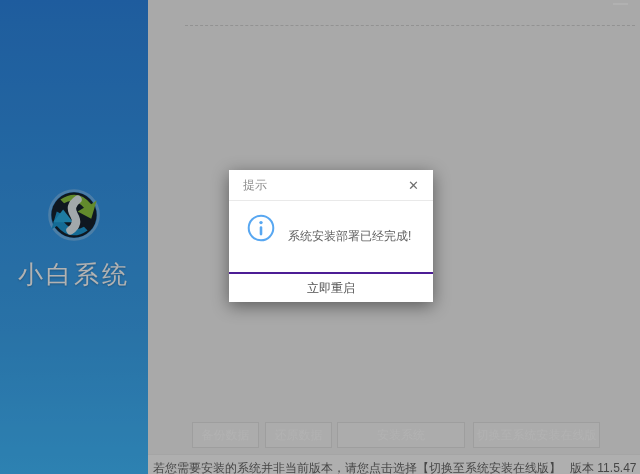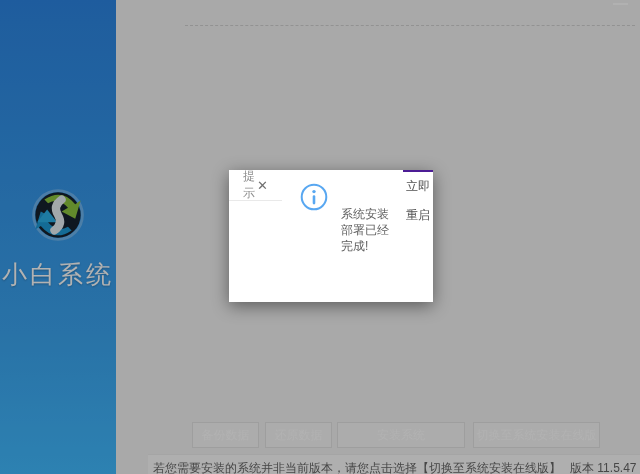--- a/index.html
+++ b/index.html
@@ -8,21 +8,21 @@
 
   .app {
     position: relative;
     width: 640px; height: 474px;
     background: #f2f2f2;
     overflow: hidden;
   }
 
   
   .sidebar {
-    position: absolute; left: 0; top: 0; bottom: 0; width: 116px;
+    position: absolute; left: 0; top: 0; bottom: 0; width: 148px;
     background: linear-gradient(180deg, #2c85e2 0%, #3ba4ef 70%, #41baff 100%);
     z-index: 1;
     text-align: right;
   }
   .brand-box {
     position: absolute; left: 0; right: 0; top: 186px;
     display: flex; flex-direction: column; align-items: center;
   }
   .logo { width: 58px; height: 58px; }
   .brand-name {
@@ -83,41 +83,41 @@
     z-index: 5;
   }
 
   
   .dialog {
     position: absolute; left: 229px; top: 170px;
     width: 204px; height: 132px;
     background: #ffffff;
     box-shadow: 0 4px 16px rgba(0,0,0,0.45);
     z-index: 10;
-    display: flex; flex-direction: row;
+    display: flex; flex-direction: column;
   }
   .dialog-header {
     height: 31px; flex: 0 0 31px;
     border-bottom: 1px solid #e9e9e9;
     display: flex; align-items: center;
     padding: 0 12px 0 14px;
   }
   .dialog-title { font-size: 12px; color: #8c8c8c; flex: 1; }
   .dialog-close {
     font-size: 13px; color: #6f6f6f; cursor: pointer;
     line-height: 1; padding: 2px;
   }
   .dialog-body {
     flex: 1;
     display: flex; align-items: flex-start;
     padding: 13px 10px 0 18px;
   }
   .info-icon { width: 28px; height: 28px; flex: 0 0 28px; }
   .dialog-message {
-    margin-left: 13px; margin-top: 23px;
+    margin-left: 13px; margin-top: 14px;
     font-size: 12px; color: #5f5f5f;
     line-height: 16px;
   }
   .dialog-footer {
     flex: 0 0 30px; height: 30px;
     border-top: 2px solid #4c1d95;
     text-align: center; line-height: 29px;
     font-size: 12px; color: #515151;
     cursor: pointer;
   }

